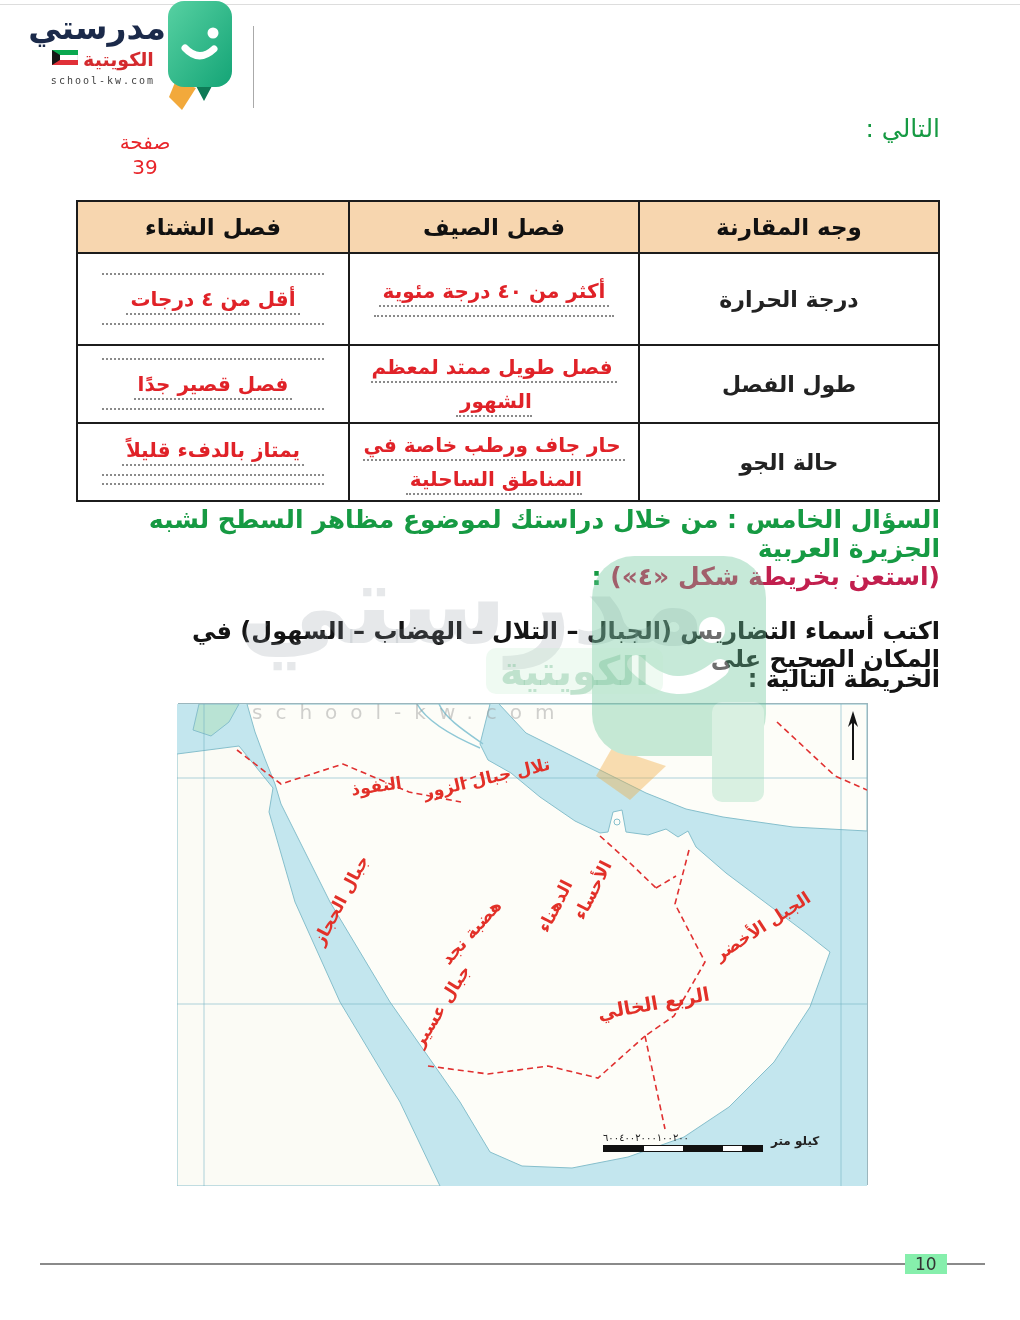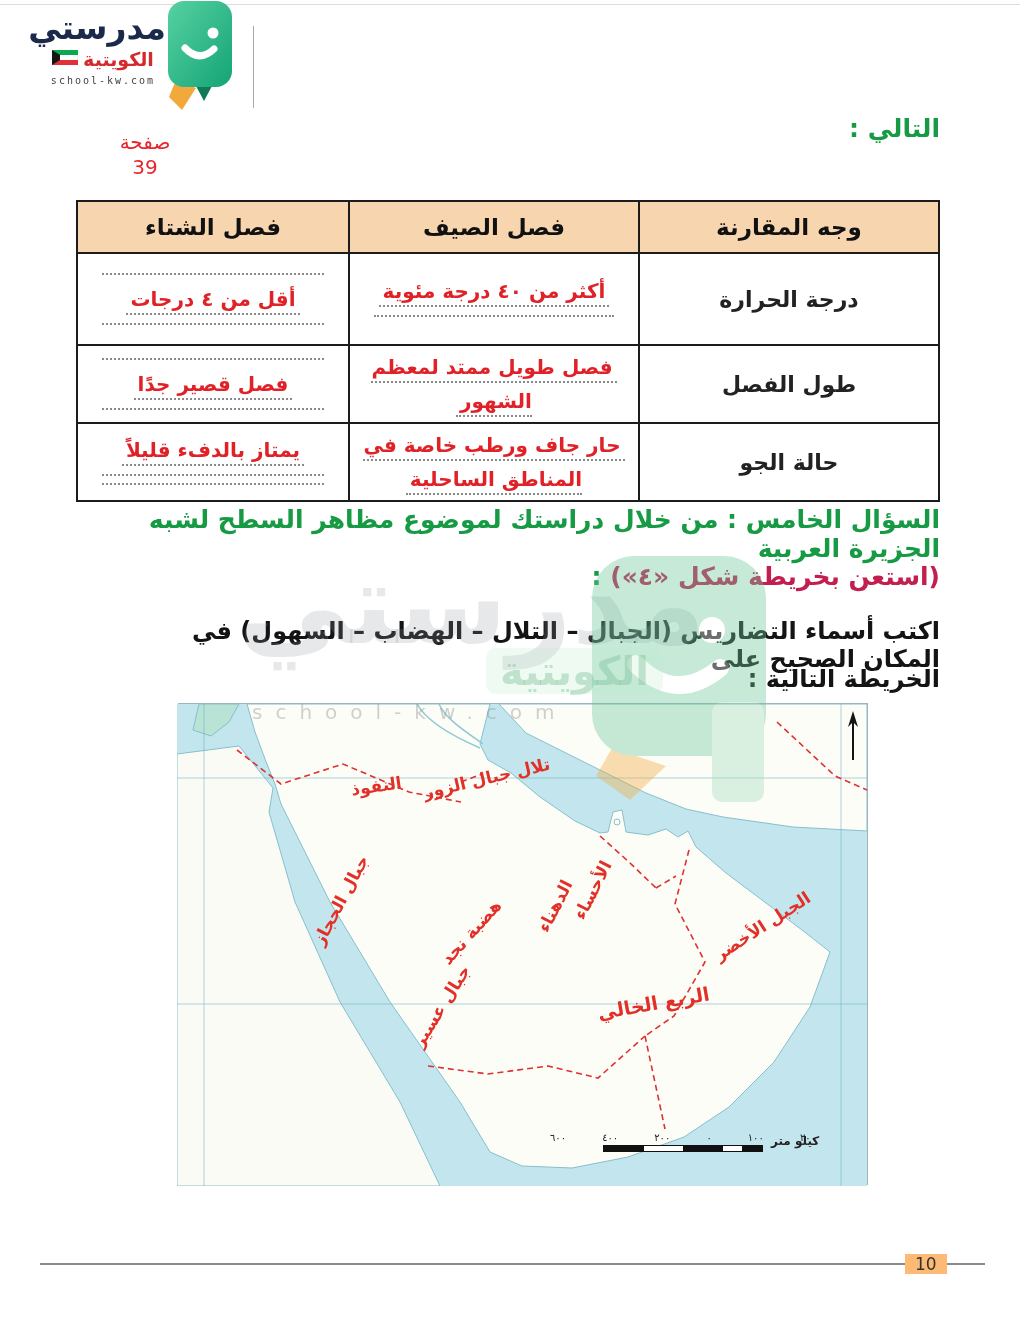--- a/index.html
+++ b/index.html
@@ -15,21 +15,21 @@
   .logo-title { font-size:33px; font-weight:bold; color:#1b2a4a; line-height:1.1; }
   .logo-sub-row { display:flex; align-items:center; justify-content:center; gap:5px; direction:ltr; margin-top:2px; }
   .logo-sub { font-size:19px; font-weight:bold; color:#d42a2e; }
   .logo-url { margin-top:5px; font-size:10px; letter-spacing:2px; color:#444; direction:ltr; font-family:"DejaVu Sans Mono", monospace; }
   .chat-icon { position:absolute; top:0; left:166px; z-index:4; }
   .vsep { position:absolute; left:253px; top:26px; height:82px; width:1px; background:#aaa; }
 
   
   .qb-line1 { position:absolute; top:44px; right:80px; width:680px; text-align:right;
               color:#169a43; font-size:25px; font-weight:bold; z-index:2; }
-  .qb-line2 { position:absolute; top:114px; right:80px; color:#169a43; font-size:25px; font-weight:bold; }
+  .qb-line2 { position:absolute; top:114px; right:80px; color:#169a43; font-size:25px; font-weight:normal; }
   .page-ref { position:absolute; top:130px; left:110px; width:70px; text-align:center;
               color:#e8252a; font-size:20px; font-weight:normal; line-height:1.25; }
 
   
   .cmp-table { position:absolute; top:200px; right:80px; width:862px; border-collapse:collapse;
                table-layout:fixed; direction:rtl; background:#fff; z-index:2; }
   .cmp-table th, .cmp-table td { border:2px solid #1c1c1c; text-align:center; vertical-align:middle; padding:4px 8px;margin-top:23px; }
   .cmp-table thead th { background:#f7d6af; height:52px; font-size:23px; font-weight:bold; color:#111; }
   .cell-aspect { font-size:22px; font-weight:bold; color:#222; }
   .row1 { height:92px; } .row2 { height:74px; } .row3 { height:78px; }
@@ -60,39 +60,39 @@
   .ml4 { left:382px; top:176px; transform:rotate(-63deg); }
   .ml5 { left:348px; top:192px; transform:rotate(-63deg); }
   .ml6 { left:216px; top:292px; transform:rotate(-58deg); }
   .ml7 { left:418px; top:288px; transform:rotate(-10deg); font-size:19px; }
   .ml8 { left:528px; top:212px; transform:rotate(-33deg); }
   .compass { position:absolute; left:666px; top:6px; z-index:3; }
   .scalebar { position:absolute; left:424px; top:428px; display:flex; flex-direction:row-reverse;
               align-items:flex-start; gap:8px; direction:ltr; z-index:3; }
   .scale-unit { font-size:12px; color:#222; font-weight:bold; white-space:nowrap; margin-top:2px; }
   .ticks-bar { width:160px; }
-  .scale-ticks { display:flex; justify-content:center; direction:ltr; font-size:10px; color:#222;gap:36px; }
+  .scale-ticks { display:flex; justify-content:flex-start; direction:ltr; font-size:10px; color:#222; }
   .scale-seg-row { display:flex; height:7px; border:1px solid #111; margin-top:2px; }
   .seg { height:100%; }
   .seg-b { background:#111; } .seg-w { background:#fff; }
   .s40 { width:40px; } .s20 { width:20px; }
 
   
   .wm { position:absolute; inset:0; pointer-events:none; z-index:5; }
   .wm-title { position:absolute; top:548px; left:238px; font-size:112px; font-weight:bold;
               color:rgba(140,150,160,0.22); direction:rtl; line-height:1; }
   .wm-sub { position:absolute; top:648px; left:486px; font-size:40px; font-weight:bold;
             color:rgba(120,190,150,0.40); background:rgba(190,235,205,0.25); border-radius:10px; padding:0 14px; }
   .wm-url { position:absolute; top:700px; left:252px; font-size:20px; letter-spacing:13px;
             color:rgba(150,150,150,0.45); direction:ltr; }
   .wm-icon { position:absolute; top:552px; left:584px; opacity:0.38; }
 
   
   .footer-line { position:absolute; top:1263px; left:40px; width:945px; border-top:2px solid #8a8a8a; }
-  .page-num { position:absolute; top:1254px; left:905px; background:#fdba74; padding:0 10px;
+  .page-num { position:absolute; top:1254px; left:905px; background:#86efac; padding:0 10px;
               font-size:17px; color:#333; z-index:6; }
 </style>
 </head>
 <body>
 
 <div class="page">
   <div class="scan-top"></div>
 
   <div class="logo-text">
     <div class="logo-title">مدرستي</div>

